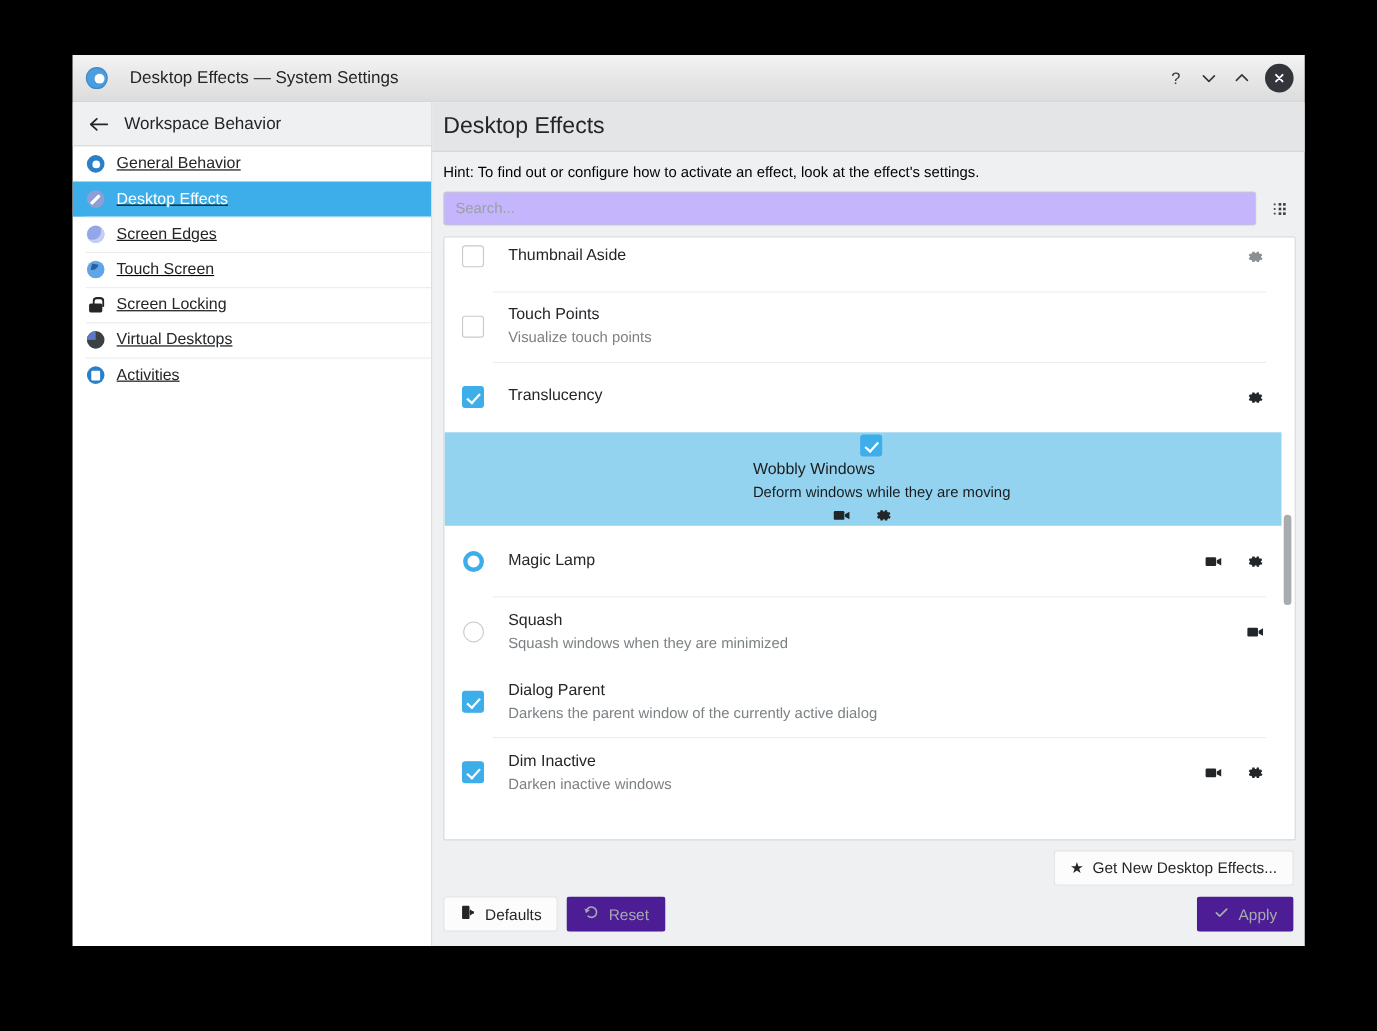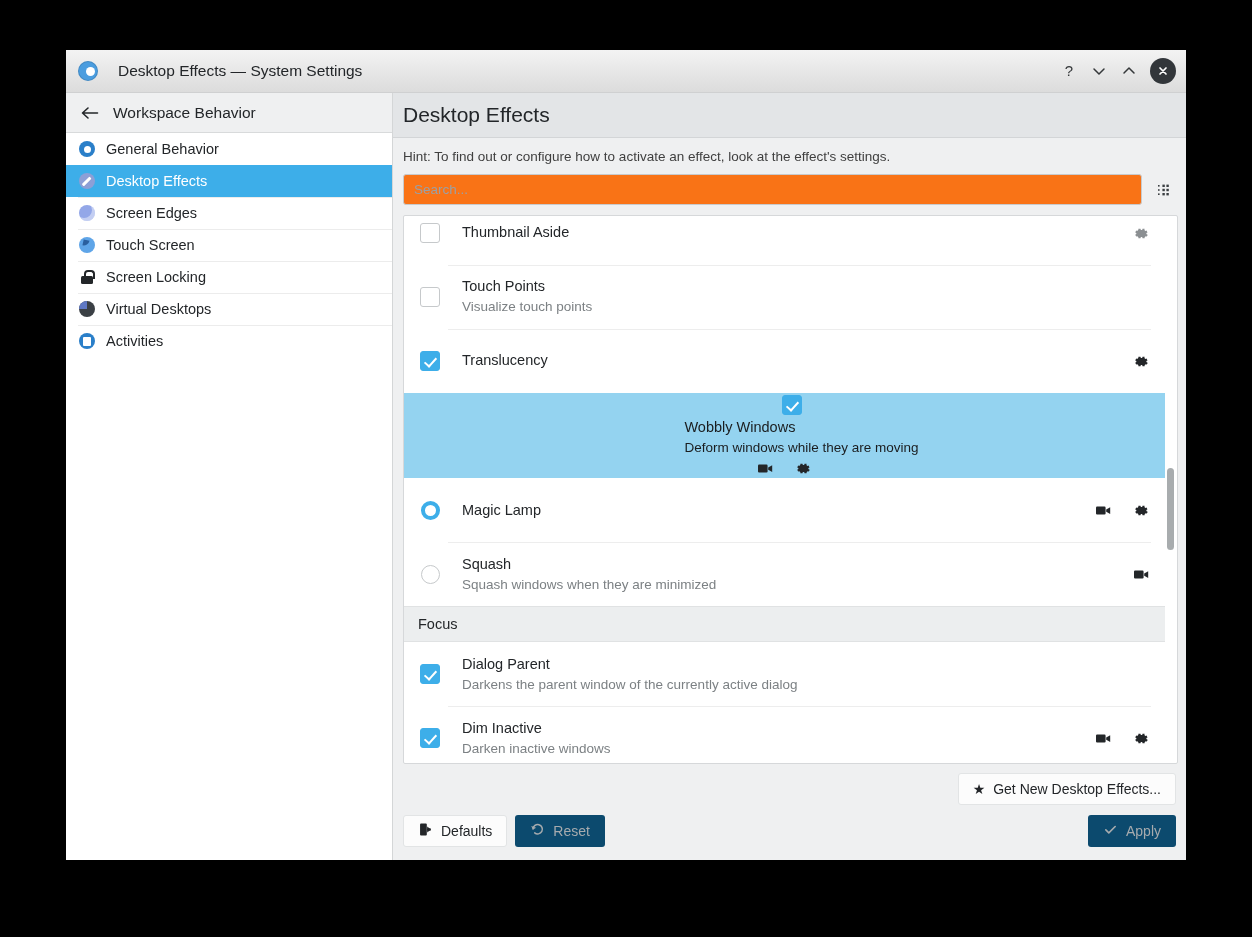--- a/index.html
+++ b/index.html
@@ -105,21 +105,21 @@
   .back-arrow {
     width: 22px; height: 22px;
     display: flex; align-items: center; justify-content: center;
     color: #232629;
   }
   .sidebar-header-label {
     margin-left: 12px;
     font-size: 15.5px;
     color: #232629;
   }
-  .sidebar-list { flex: 1 1 auto; overflow: hidden; }
+  .sidebar-list { flex: 1 1 auto; overflow: hidden; text-decoration: underline; }
   .side-item {
     height: 32px;
     display: flex;
     align-items: center;
     padding-left: 12px;
     font-size: 14.5px;
     color: #232629;
     position: relative;
   }
   .side-item + .side-item::before {
@@ -191,33 +191,33 @@
     display: flex;
     align-items: center;
     padding-left: 10px;
     border-bottom: 1px solid #d3d5d7;
   }
   .main-title { font-size: 21px; color: #232629; }
 
   .hint {
     padding: 11px 10px 6px 10px;
     font-size: 13.5px;
-    color: #404040;
+    color: #000000;
   }
 
   .search-row {
     display: flex;
     align-items: center;
     padding: 4px 8px 10px 10px;
     gap: 6px;
   }
   .search-box {
     flex: 1 1 auto;
     height: 31px;
-    background: #f97316;
+    background: #c4b5fd;
     border: 1px solid #c8cacc;
     border-radius: 3px;
     display: flex;
     align-items: center;
     padding: 0 10px;
   }
   .search-box input {
     border: none; outline: none; width: 100%;
     font-family: "Liberation Sans", sans-serif;
     font-size: 13.5px;
@@ -341,21 +341,21 @@
     gap: 8px;
     height: 32px;
     padding: 0 14px;
     border-radius: 3px;
     font-size: 14px;
     color: #232629;
     background: #fcfcfc;
     border: 1px solid #e2e4e5;
     white-space: nowrap;
   }
-  .btn.disabled { color: #a7abae; background: #0c4a6e; border-color: transparent; }
+  .btn.disabled { color: #a7abae; background: #4c1d95; border-color: transparent; }
 
   .action-bar {
     flex: 0 0 auto;
     display: flex;
     align-items: center;
     padding: 10px 10px 13px 10px;
     gap: 8px;
   }
   .ab-spacer { flex: 1 1 auto; }
   .star { color: #232629; font-size: 14px; line-height: 1; }
@@ -594,21 +594,20 @@
             <div class="eff-actions">
               <span class="act-btn">
                 <svg width="17" height="13" viewBox="0 0 17 13">
                     <rect x="1" y="2.6" width="9.6" height="8" rx="1.1" fill="#232629"></rect>
                     <path d="M11.2 5.4 L15.2 3.2 V10 L11.2 7.8 Z" fill="#232629"></path>
                   </svg>
               </span>
             </div>
           </div>
 
-          <div class="group-head">Focus</div>
 
           <div class="effect-row">
             <div class="ctrl">
               <span class="cbox checked"></span>
             </div>
             <div class="eff-text">
               <div class="eff-name">Dialog Parent</div>
               <div class="eff-desc">Darkens the parent window of the currently active dialog</div>
             </div>
             <div class="eff-actions"></div>

